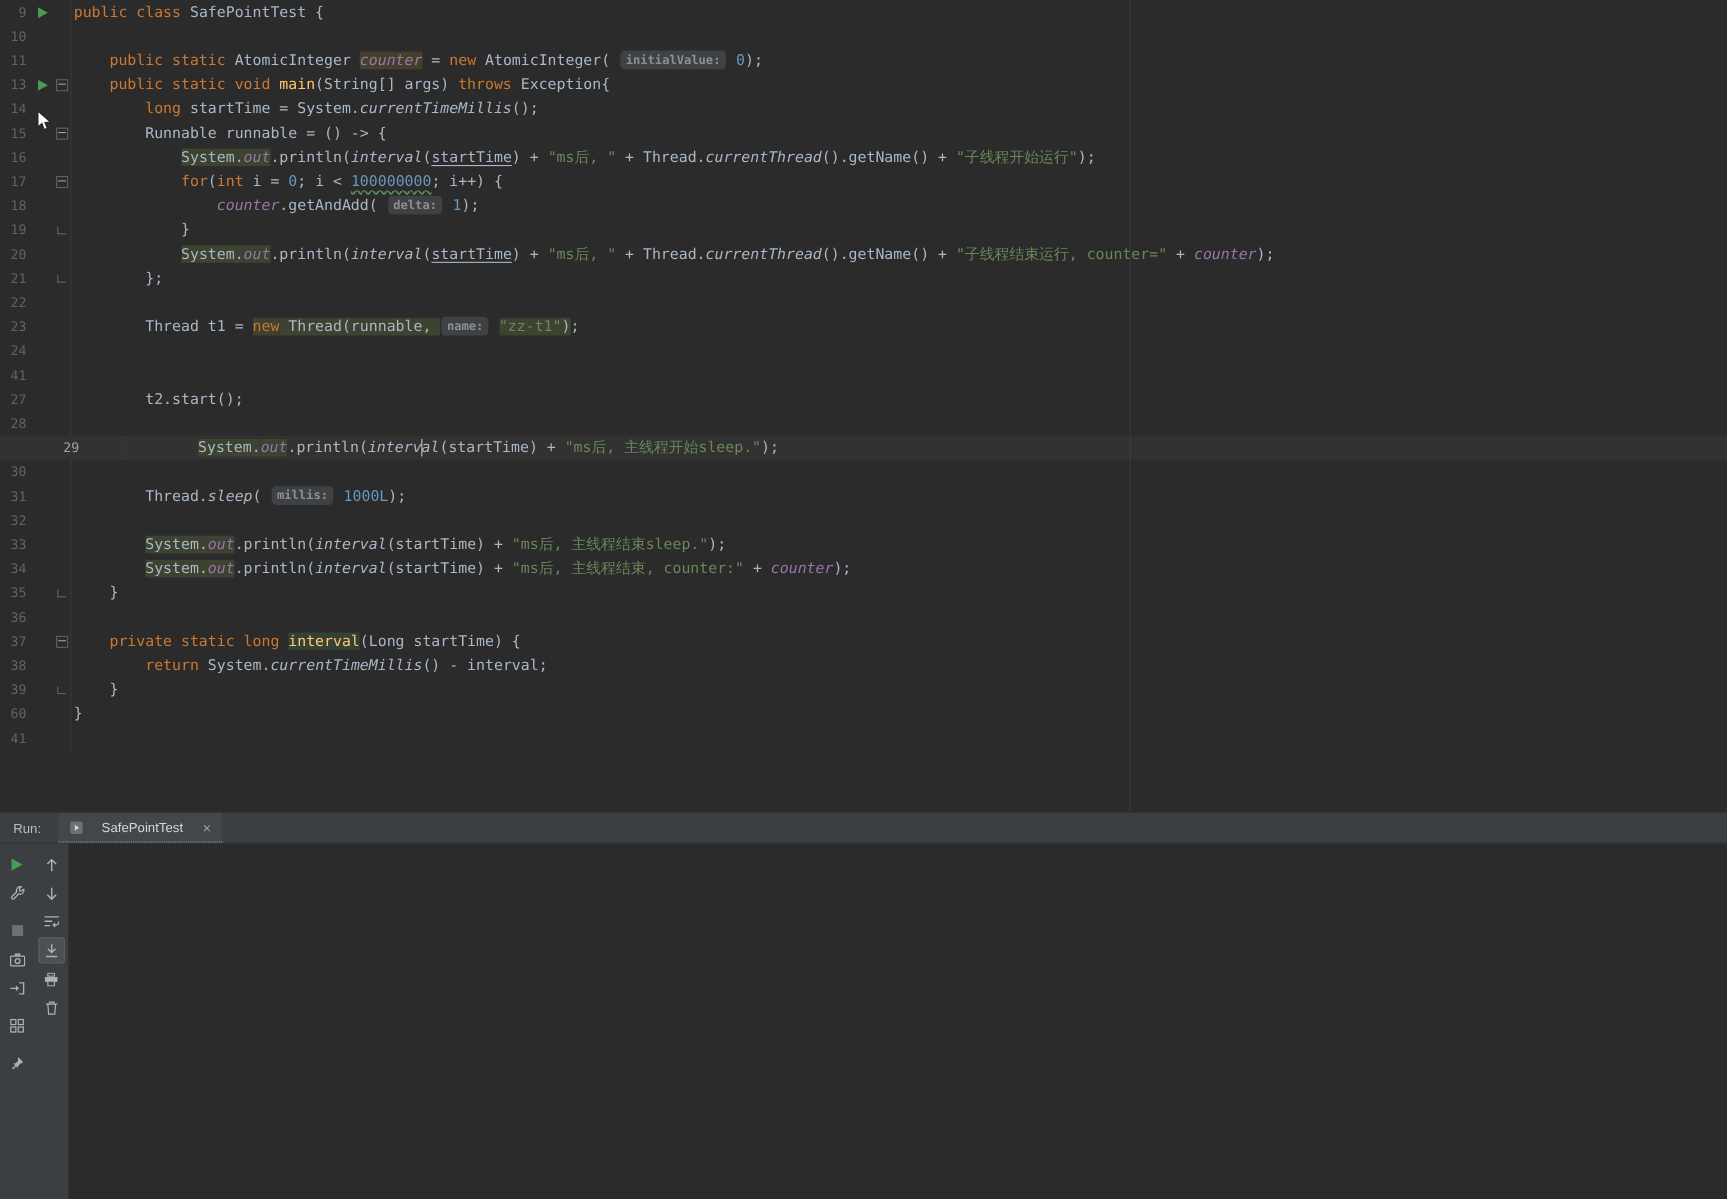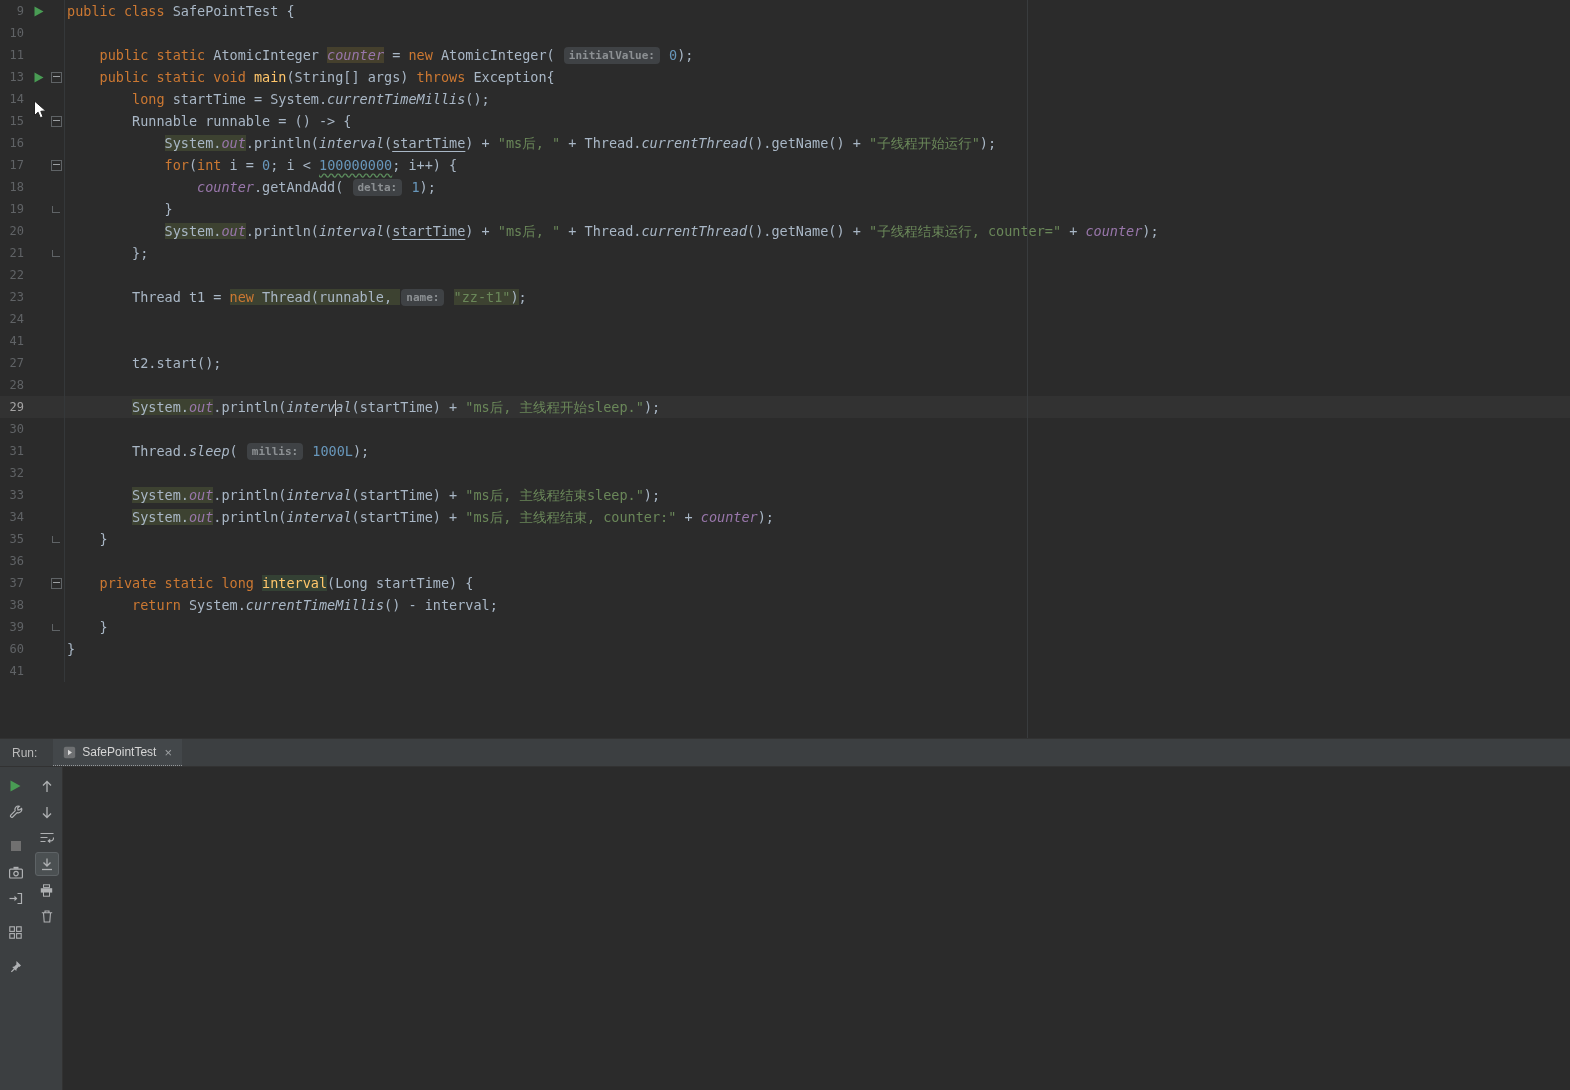--- a/index.html
+++ b/index.html
@@ -8,21 +8,21 @@
   .ide{position:absolute;inset:0;background:var(--c-editor-bg,#2b2b2b);}
 
   
   .editor{position:absolute;left:0;top:0;width:1570px;height:738px;
           background:var(--c-editor-bg,#2b2b2b);overflow:hidden;}
   .margin-guide{position:absolute;left:1027px;top:0;width:1px;height:738px;
                 background:#393c3e;}
   .lines{position:absolute;top:0;left:0;width:100%;}
   .line{display:flex;height:22px;line-height:22px;font-size:13.5px;
         color:var(--c-text,#a9b7c6);}
-  .line.current{background:var(--c-current-line,#323232);}
+  .line.current{background:var(--c-current-line,#323232);padding-left:48px;}
   .lnum{flex:none;width:24px;padding-right:6px;text-align:right;
         color:var(--c-line-number,#606366);font-size:12px;}
   .line.current .lnum{color:#a4a3a3;}
   .gico{flex:none;width:18px;display:flex;align-items:center;justify-content:center;}
   .gfold{flex:none;width:16px;display:flex;align-items:center;justify-content:center;
          border-right:1px solid #35383a;margin-right:2px;}
   .foldbox{width:9px;height:9px;border:1px solid #5f6366;display:inline-block;
            position:relative;background:var(--c-editor-bg,#2b2b2b);}
   .foldbox::after{content:"";position:absolute;left:1px;right:1px;top:3px;height:1px;
                   background:#9da0a3;}
@@ -50,21 +50,21 @@
   .mouse{position:absolute;left:33px;top:100px;pointer-events:none;}
 
   
   .run-panel{position:absolute;left:0;top:738px;width:1570px;height:352px;
              background:var(--c-editor-bg,#2b2b2b);}
   .run-header{height:27px;background:var(--c-panel-bg,#3c3f41);display:flex;
               align-items:center;border-top:1px solid #323232;
               border-bottom:1px solid #323232;
               font-family:"Liberation Sans",sans-serif;}
   .run-label{color:#bbbbbb;font-size:12px;margin-left:12px;}
-  .run-tab{display:flex;align-items:center;gap:6px;margin-left:16px;height:26px;
+  .run-tab{display:flex;align-items:center;gap:16px;margin-left:16px;height:26px;
            padding:0 10px;background:#43474a;border-bottom:1px dotted #94979a;}
   .tab-ic{display:flex;align-items:center;}
   .run-tab-label{color:#d6d6d6;font-size:12px;}
   .tab-close{color:#9da0a3;font-size:13px;line-height:13px;margin-left:2px;}
   .run-body{display:flex;height:324px;}
   .run-toolbars{width:62px;background:var(--c-panel-bg,#3c3f41);display:flex;
                 flex:none;}
   .tcol{width:31px;display:flex;flex-direction:column;align-items:center;
         padding-top:7px;}
   .tbtn{width:24px;height:24px;display:flex;align-items:center;justify-content:center;

